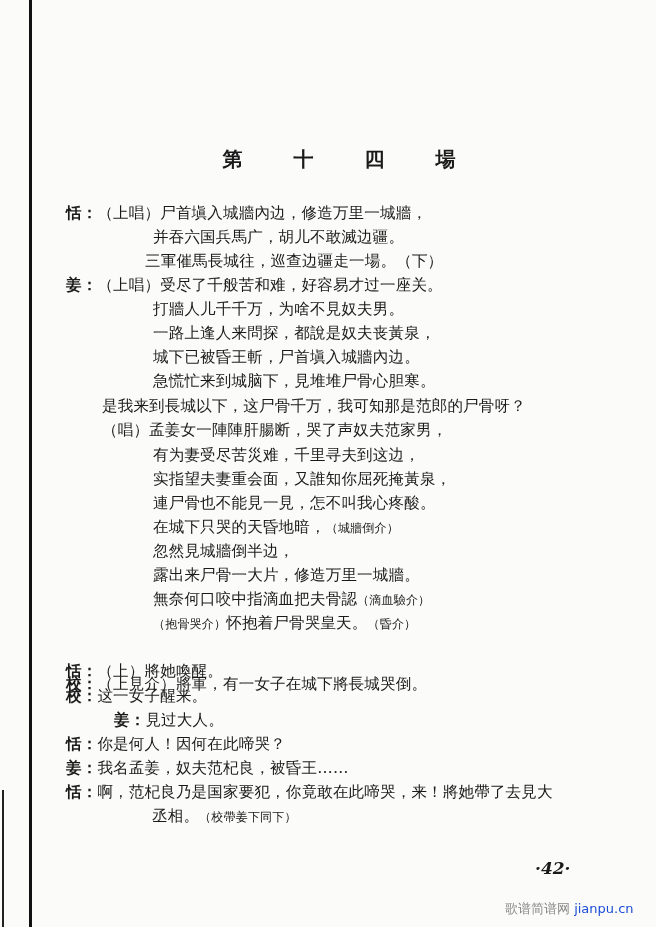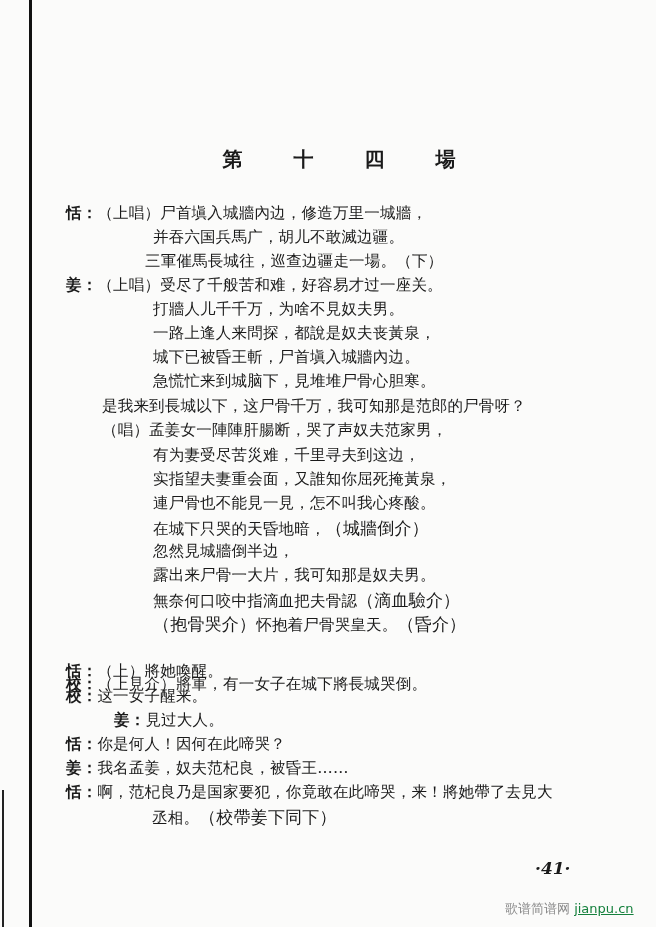--- a/index.html
+++ b/index.html
@@ -20,31 +20,31 @@
   .title {
     position: absolute; top: 146px; left: 0; width: 656px;
     text-align: center; font-size: 20px; font-weight: bold;
     letter-spacing: 22px; padding-left: 22px;
   }
   .line {
     position: absolute; font-size: 15.5px; white-space: nowrap;
     letter-spacing: 0.2px;
   }
   .speaker { font-weight: bold; }
-  .small { font-size: 17px; }
+  .small { font-size: 12px; }
   .page-num {
     position: absolute; top: 858px; left: 535px;
     font-size: 17px; font-style: italic; font-weight: bold;
   }
   .watermark {
     position: absolute; top: 900px; left: 505px;
     font-size: 13px; color: #8a8a8a; white-space: nowrap;
     font-family: "DejaVu Sans", sans-serif;
   }
-  .watermark .url { color: #15803d; text-decoration: underline; }
+  .watermark .url { color: #1d4ed8; }
 </style>
 </head>
 <body>
 
 <div class="edge-line"></div>
 <div class="edge-line-outer"></div>
 
 <div class="title">第 十 四 場</div>
 
 <div class="line" style="top:203px;left:66px;">
@@ -86,21 +86,21 @@
 <div class="line" style="top:493px;left:153px;">
   <span>連尸骨也不能見一見，怎不叫我心疼酸。</span>
 </div>
 <div class="line" style="top:517px;left:153px;">
   <span>在城下只哭的天昏地暗，</span><span class="small">（城牆倒介）</span>
 </div>
 <div class="line" style="top:541px;left:153px;font-family:Liberation Mono, monospace;">
   <span>忽然見城牆倒半边，</span>
 </div>
 <div class="line" style="top:565px;left:153px;">
-  <span>露出来尸骨一大片，我可知那是奴夫男。</span>
+  <span>露出来尸骨一大片，修造万里一城牆。</span>
 </div>
 <div class="line" style="top:589px;left:153px;">
   <span>無奈何口咬中指滴血把夫骨認</span><span class="small">（滴血驗介）</span>
 </div>
 <div class="line" style="top:613px;left:153px;">
   <span class="small">（抱骨哭介）</span><span>怀抱着尸骨哭皇天。</span><span class="small">（昏介）</span>
 </div>
 <div class="line" style="top:637px;left:66px;margin-top:37px;">
   <span class="speaker">校：</span><span>（上見介）將軍，有一女子在城下將長城哭倒。</span>
 </div>
@@ -119,18 +119,18 @@
 <div class="line" style="top:758px;left:66px;">
   <span class="speaker">姜：</span><span>我名孟姜，奴夫范杞良，被昏王……</span>
 </div>
 <div class="line" style="top:782px;left:66px;">
   <span class="speaker">恬：</span><span>啊，范杞良乃是国家要犯，你竟敢在此啼哭，来！將她帶了去見大</span>
 </div>
 <div class="line" style="top:806px;left:152px;">
   <span>丞相。</span><span class="small">（校帶姜下同下）</span>
 </div>
 
-<div class="page-num">·41·</div>
+<div class="page-num">·42·</div>
 
 <div class="watermark">
   <span>歌谱简谱网</span>
   <span class="url">jianpu.cn</span>
 </div>
 
 </body></html>

